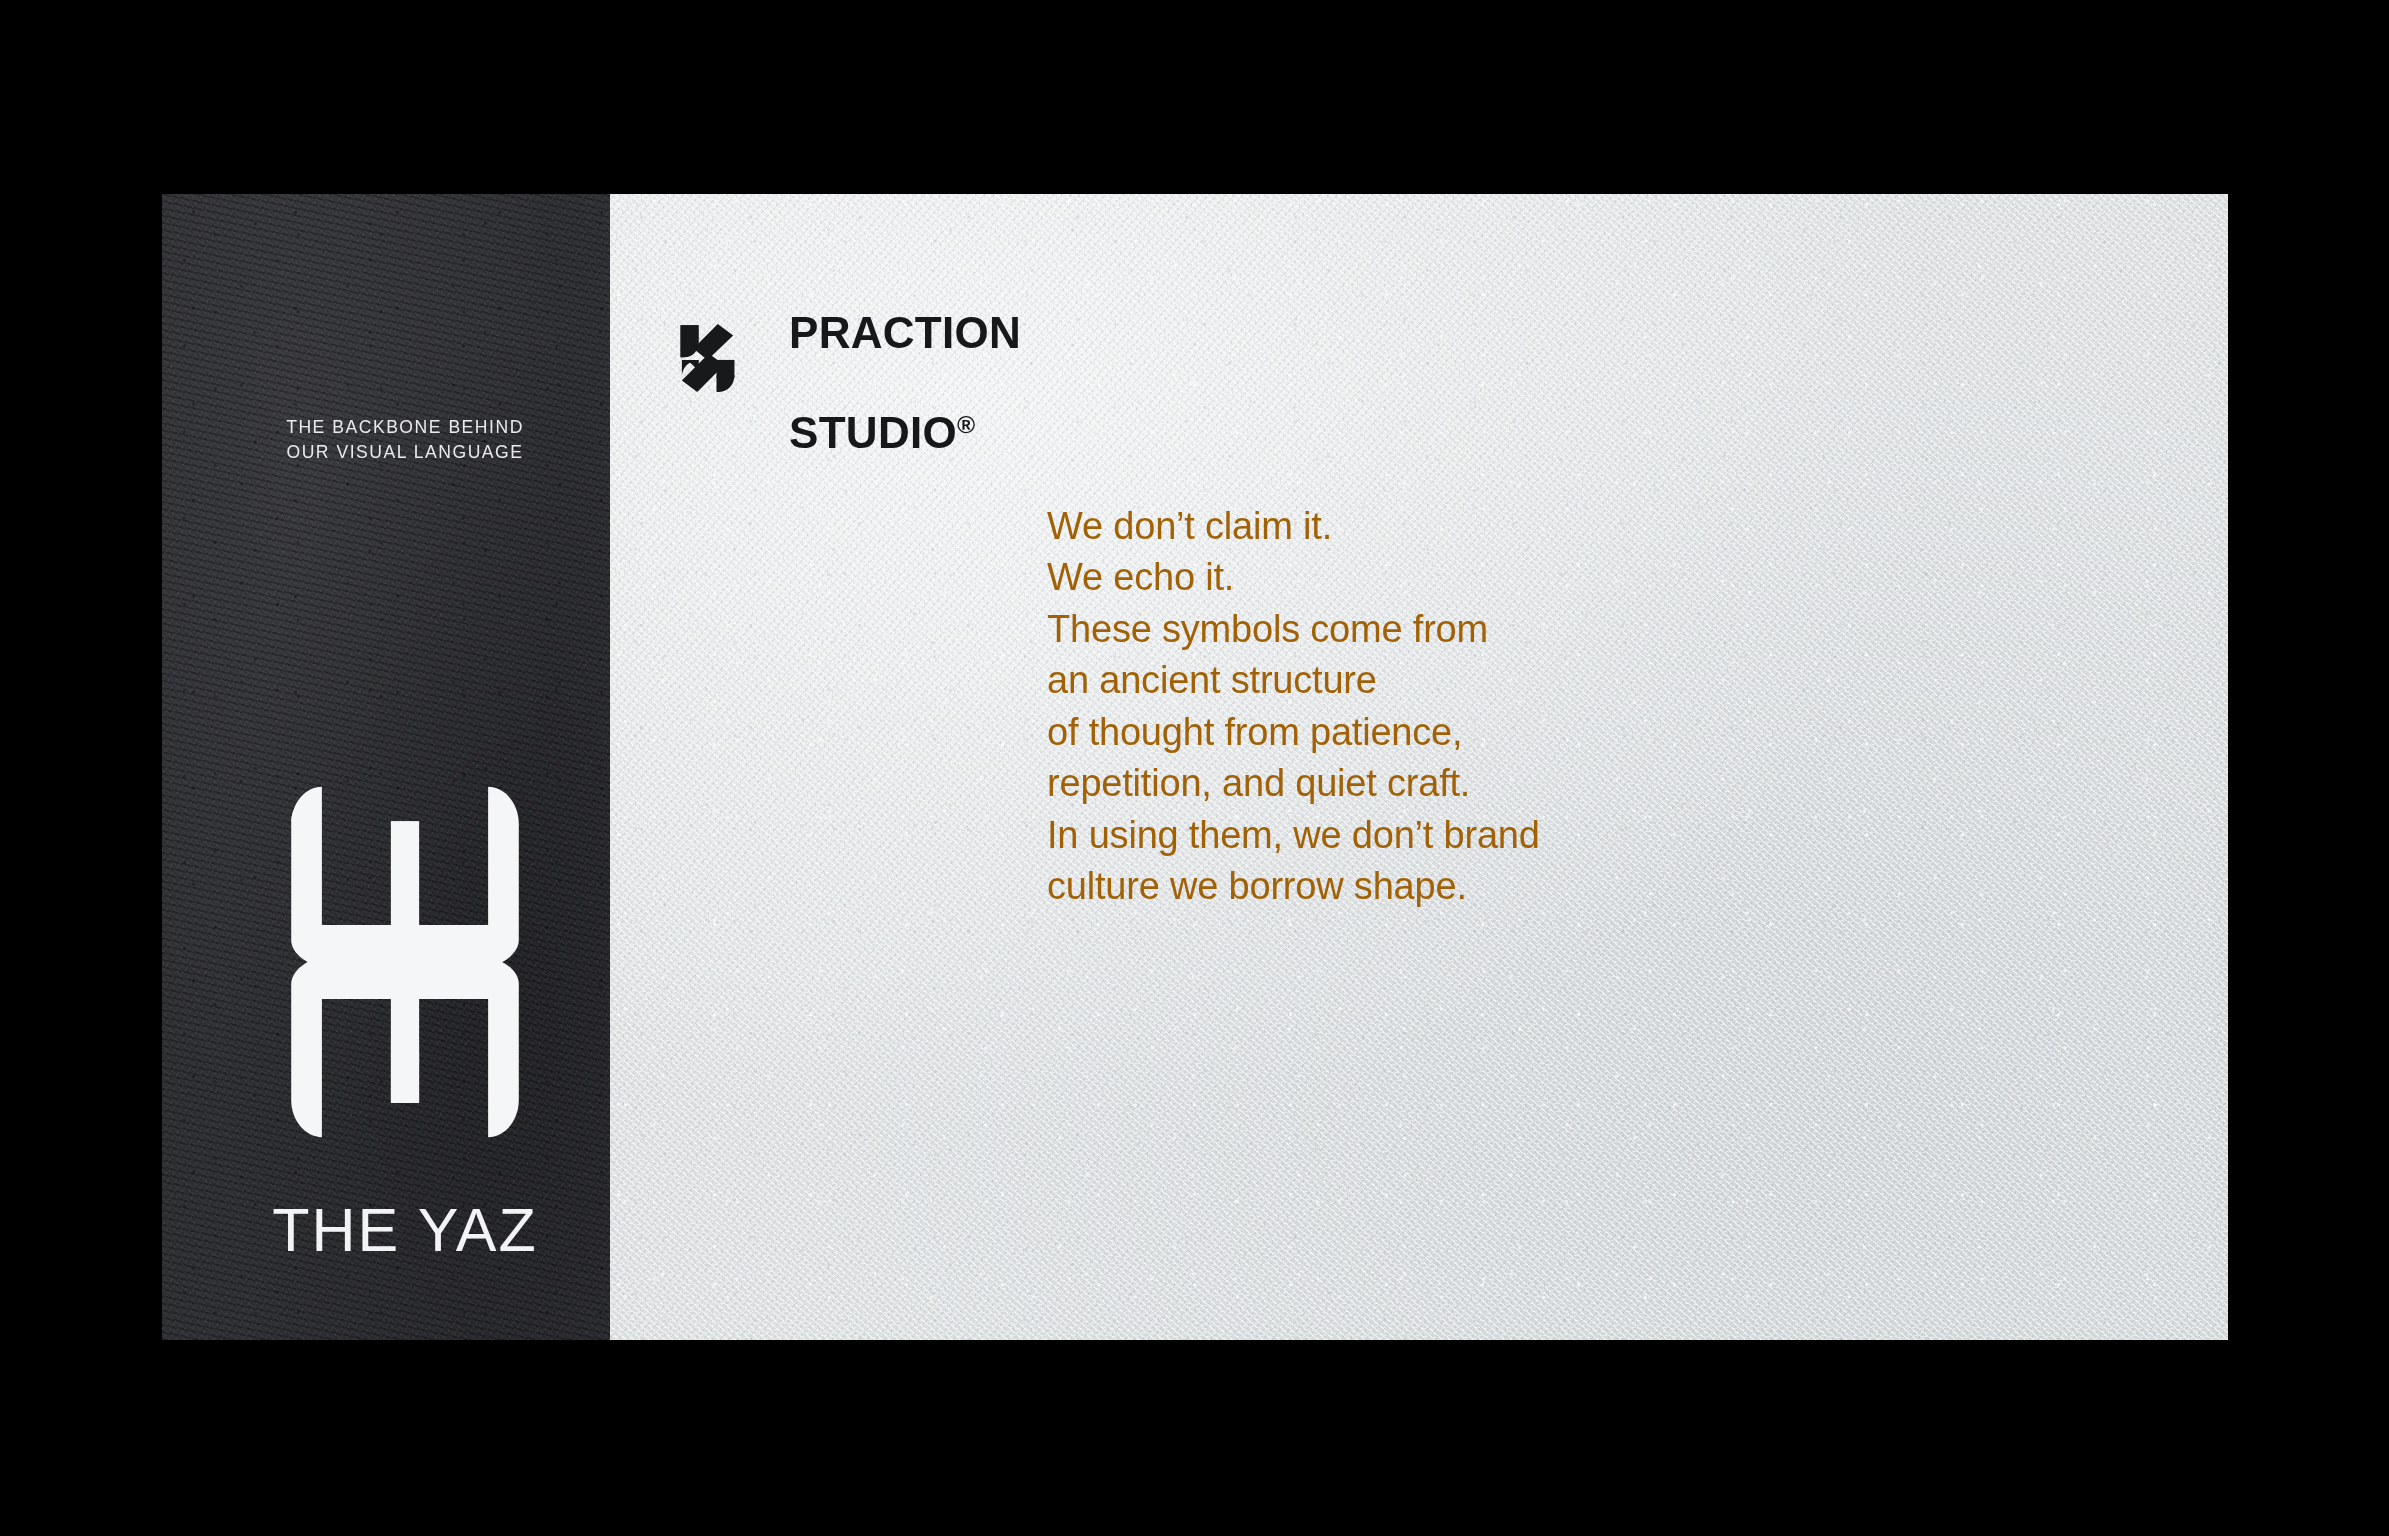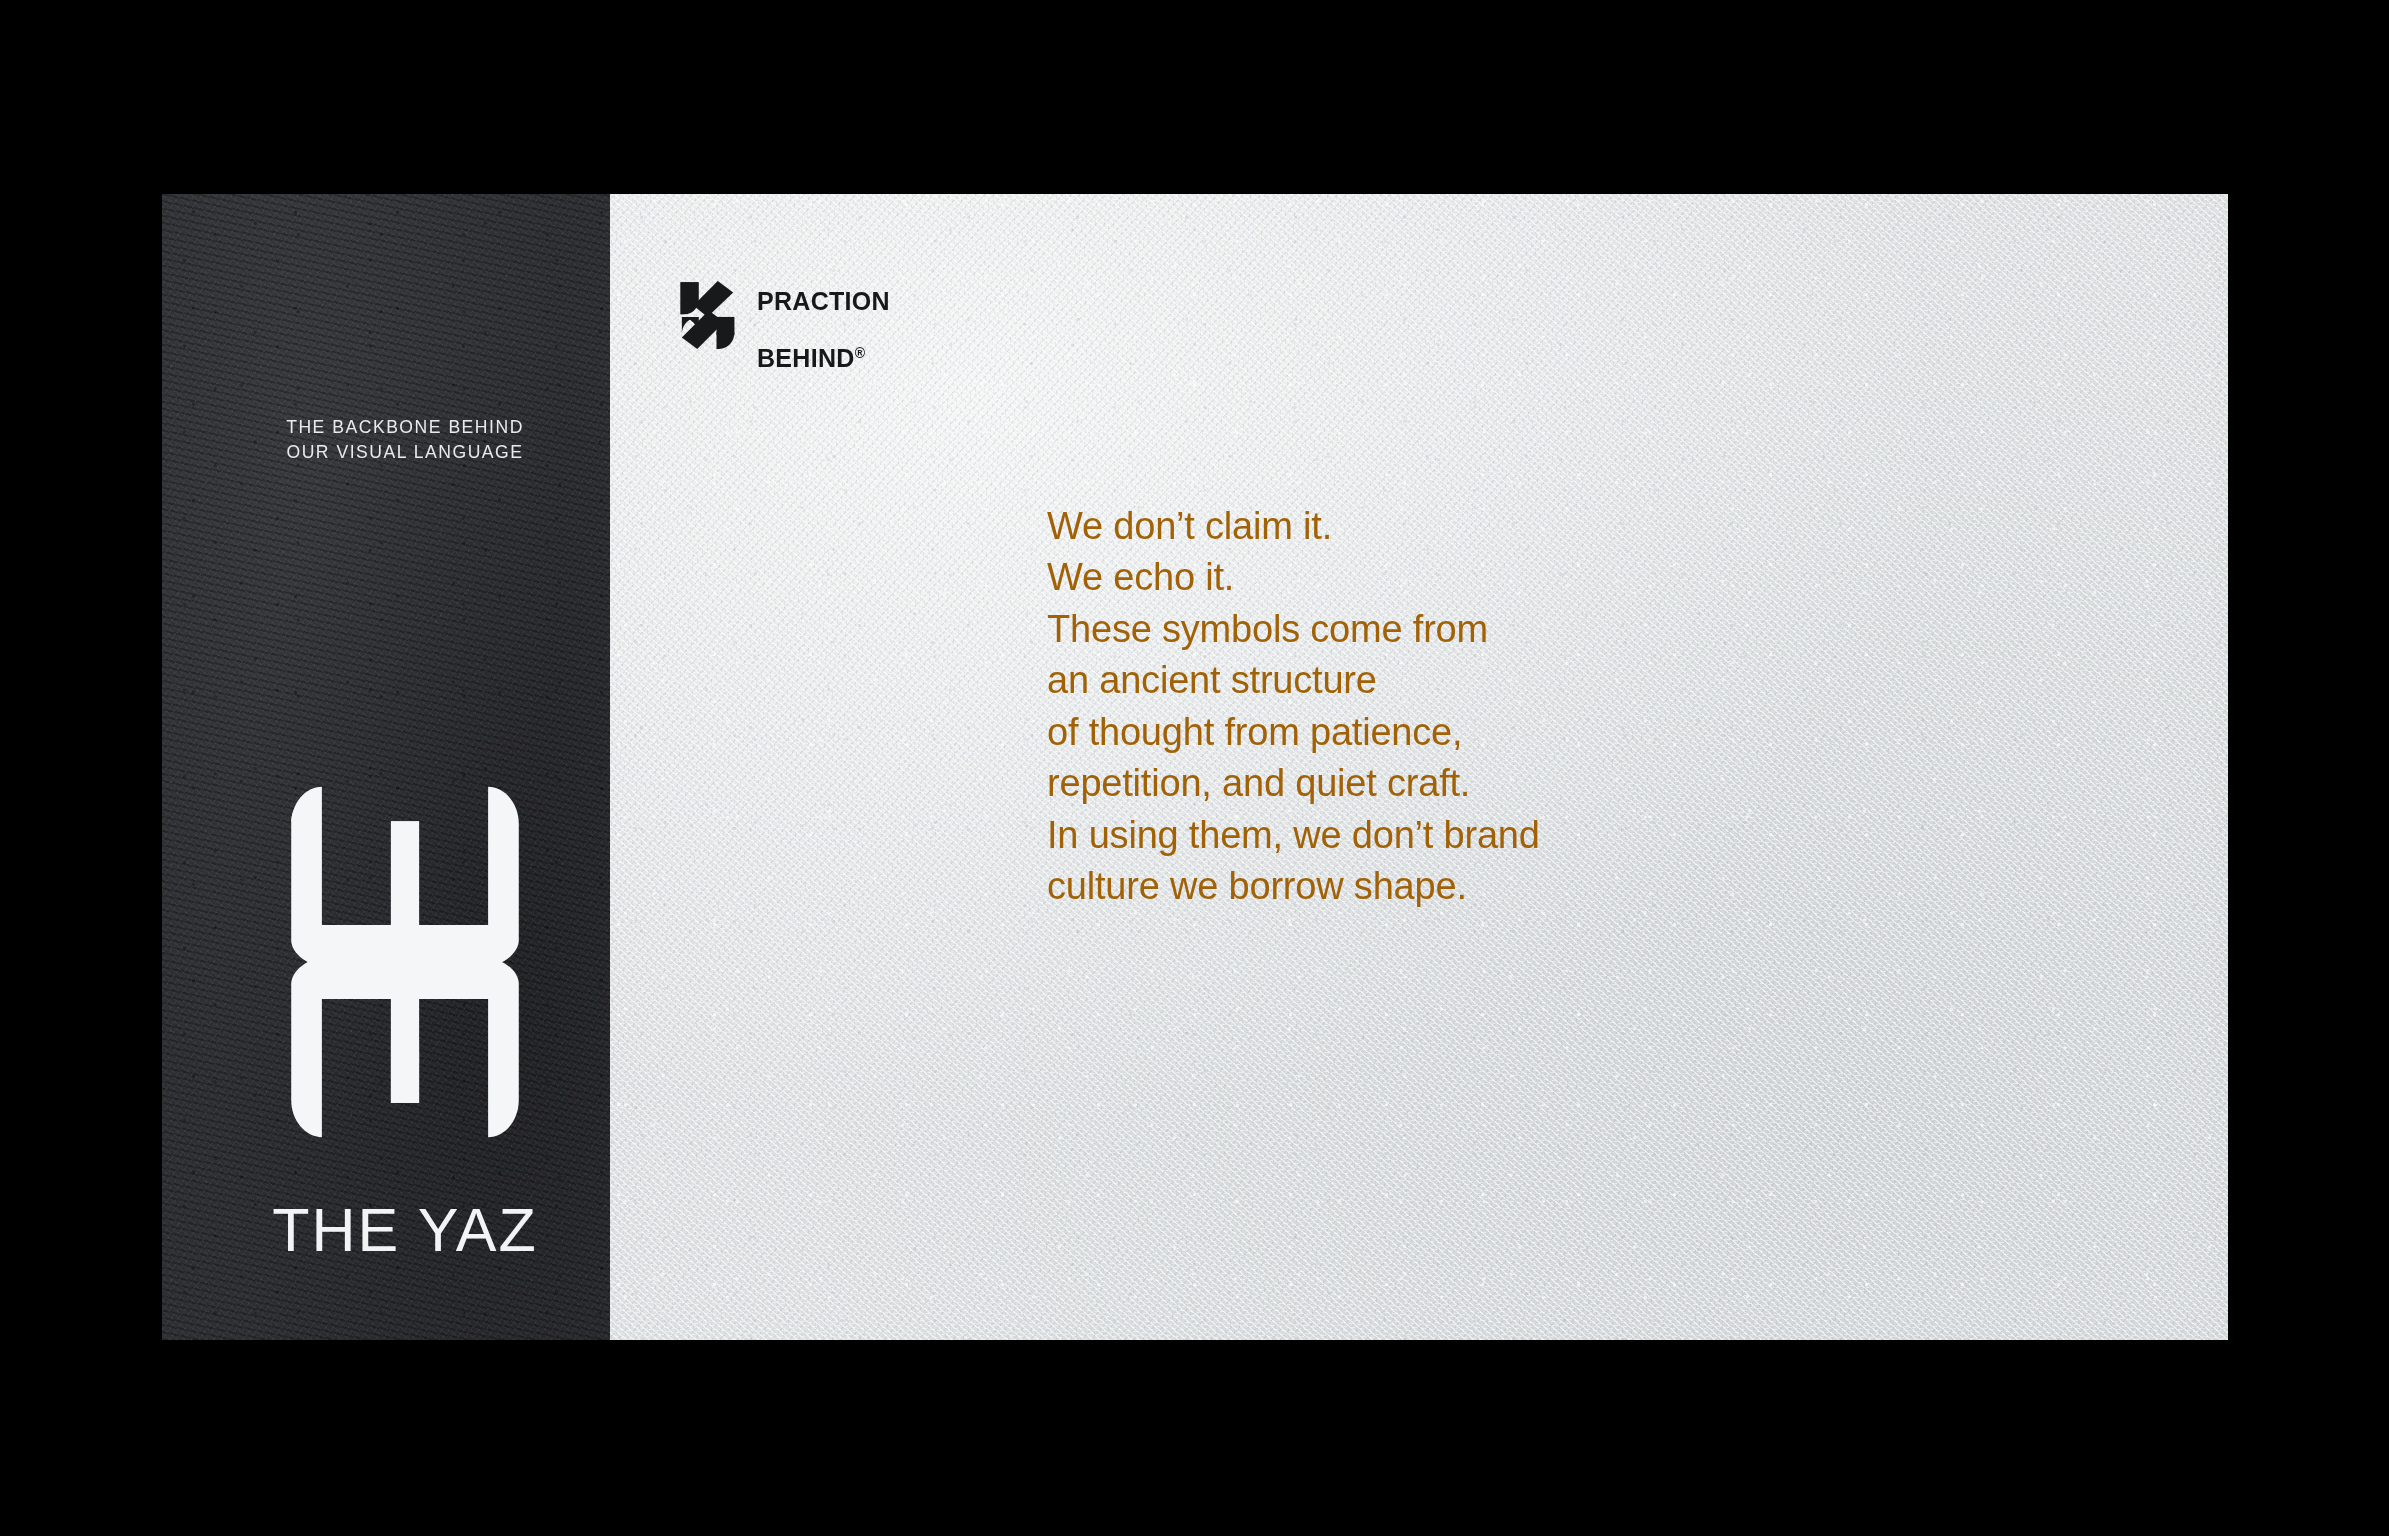--- a/index.html
+++ b/index.html
@@ -149,25 +149,26 @@
     left: 68px;
     top: 64px;
     display: flex;
     align-items: center;
     gap: 20px;
   }
   #brand-mark { width: 59px; height: 76px; flex: none; }
   #brand-mark svg { display: block; width: 100%; height: 100%; }
   #brand-name {
     color: #16181a;
-    font-size: 25px;
+    font-size: 44px;
     font-weight: 700;
     letter-spacing: 0.3px;
     line-height: 1.14;
     white-space: pre-line;
+    margin-left: 32px;
   }
   #brand-name .reg {
     font-size: 0.56em;
     vertical-align: 0.62em;
     letter-spacing: 0;
   }
 
   
   #statement {
     position: absolute;
@@ -250,21 +251,21 @@
 
             <path d="M30 56 L52 74 L12 112 L4 96 L4 88 Z" opacity="0"></path>
             <path d="M48 52 L72 70 L30 112 L6 94 Z"></path>
 
             <path d="M32 6 L32 58 L4 58 L4 6 Z" opacity="0"></path>
           </g>
         </svg>
       </div>
       <div id="brand-name">
         <span>PRACTION</span><br>
-        <span>BEHIND</span><span class="reg">®</span>
+        <span>STUDIO</span><span class="reg">®</span>
       </div>
     </div>
 
     <div id="statement">We don’t claim it.
 We echo it.
 These symbols come from
 an ancient structure
 of thought from patience,
 repetition, and quiet craft.
 In using them, we don’t brand

